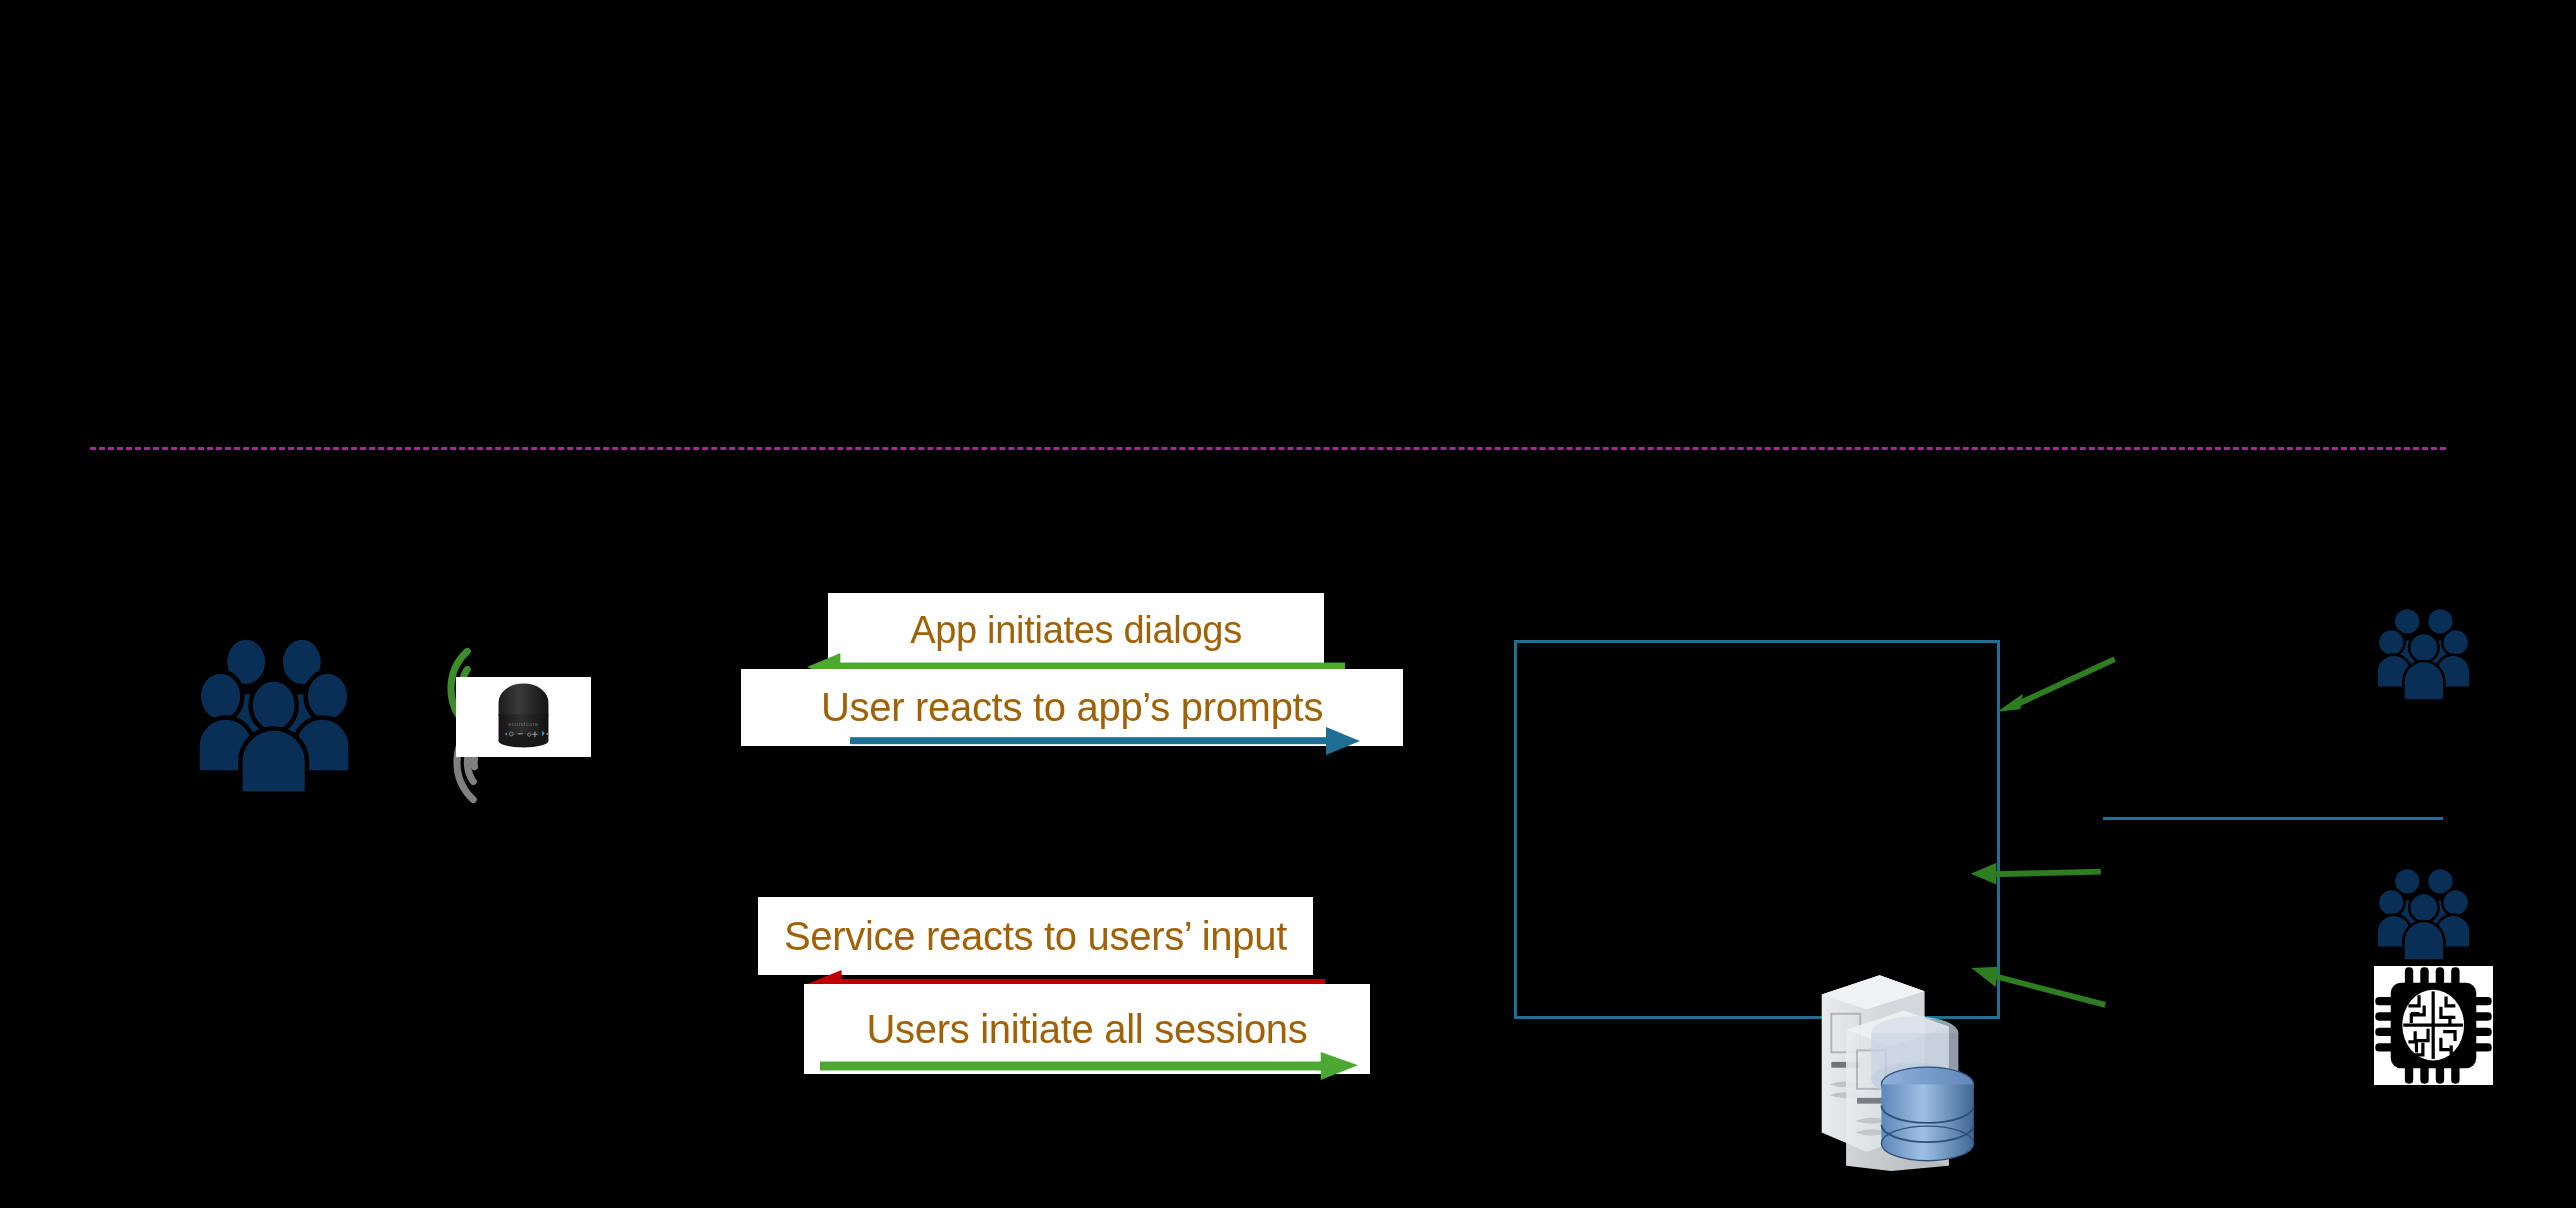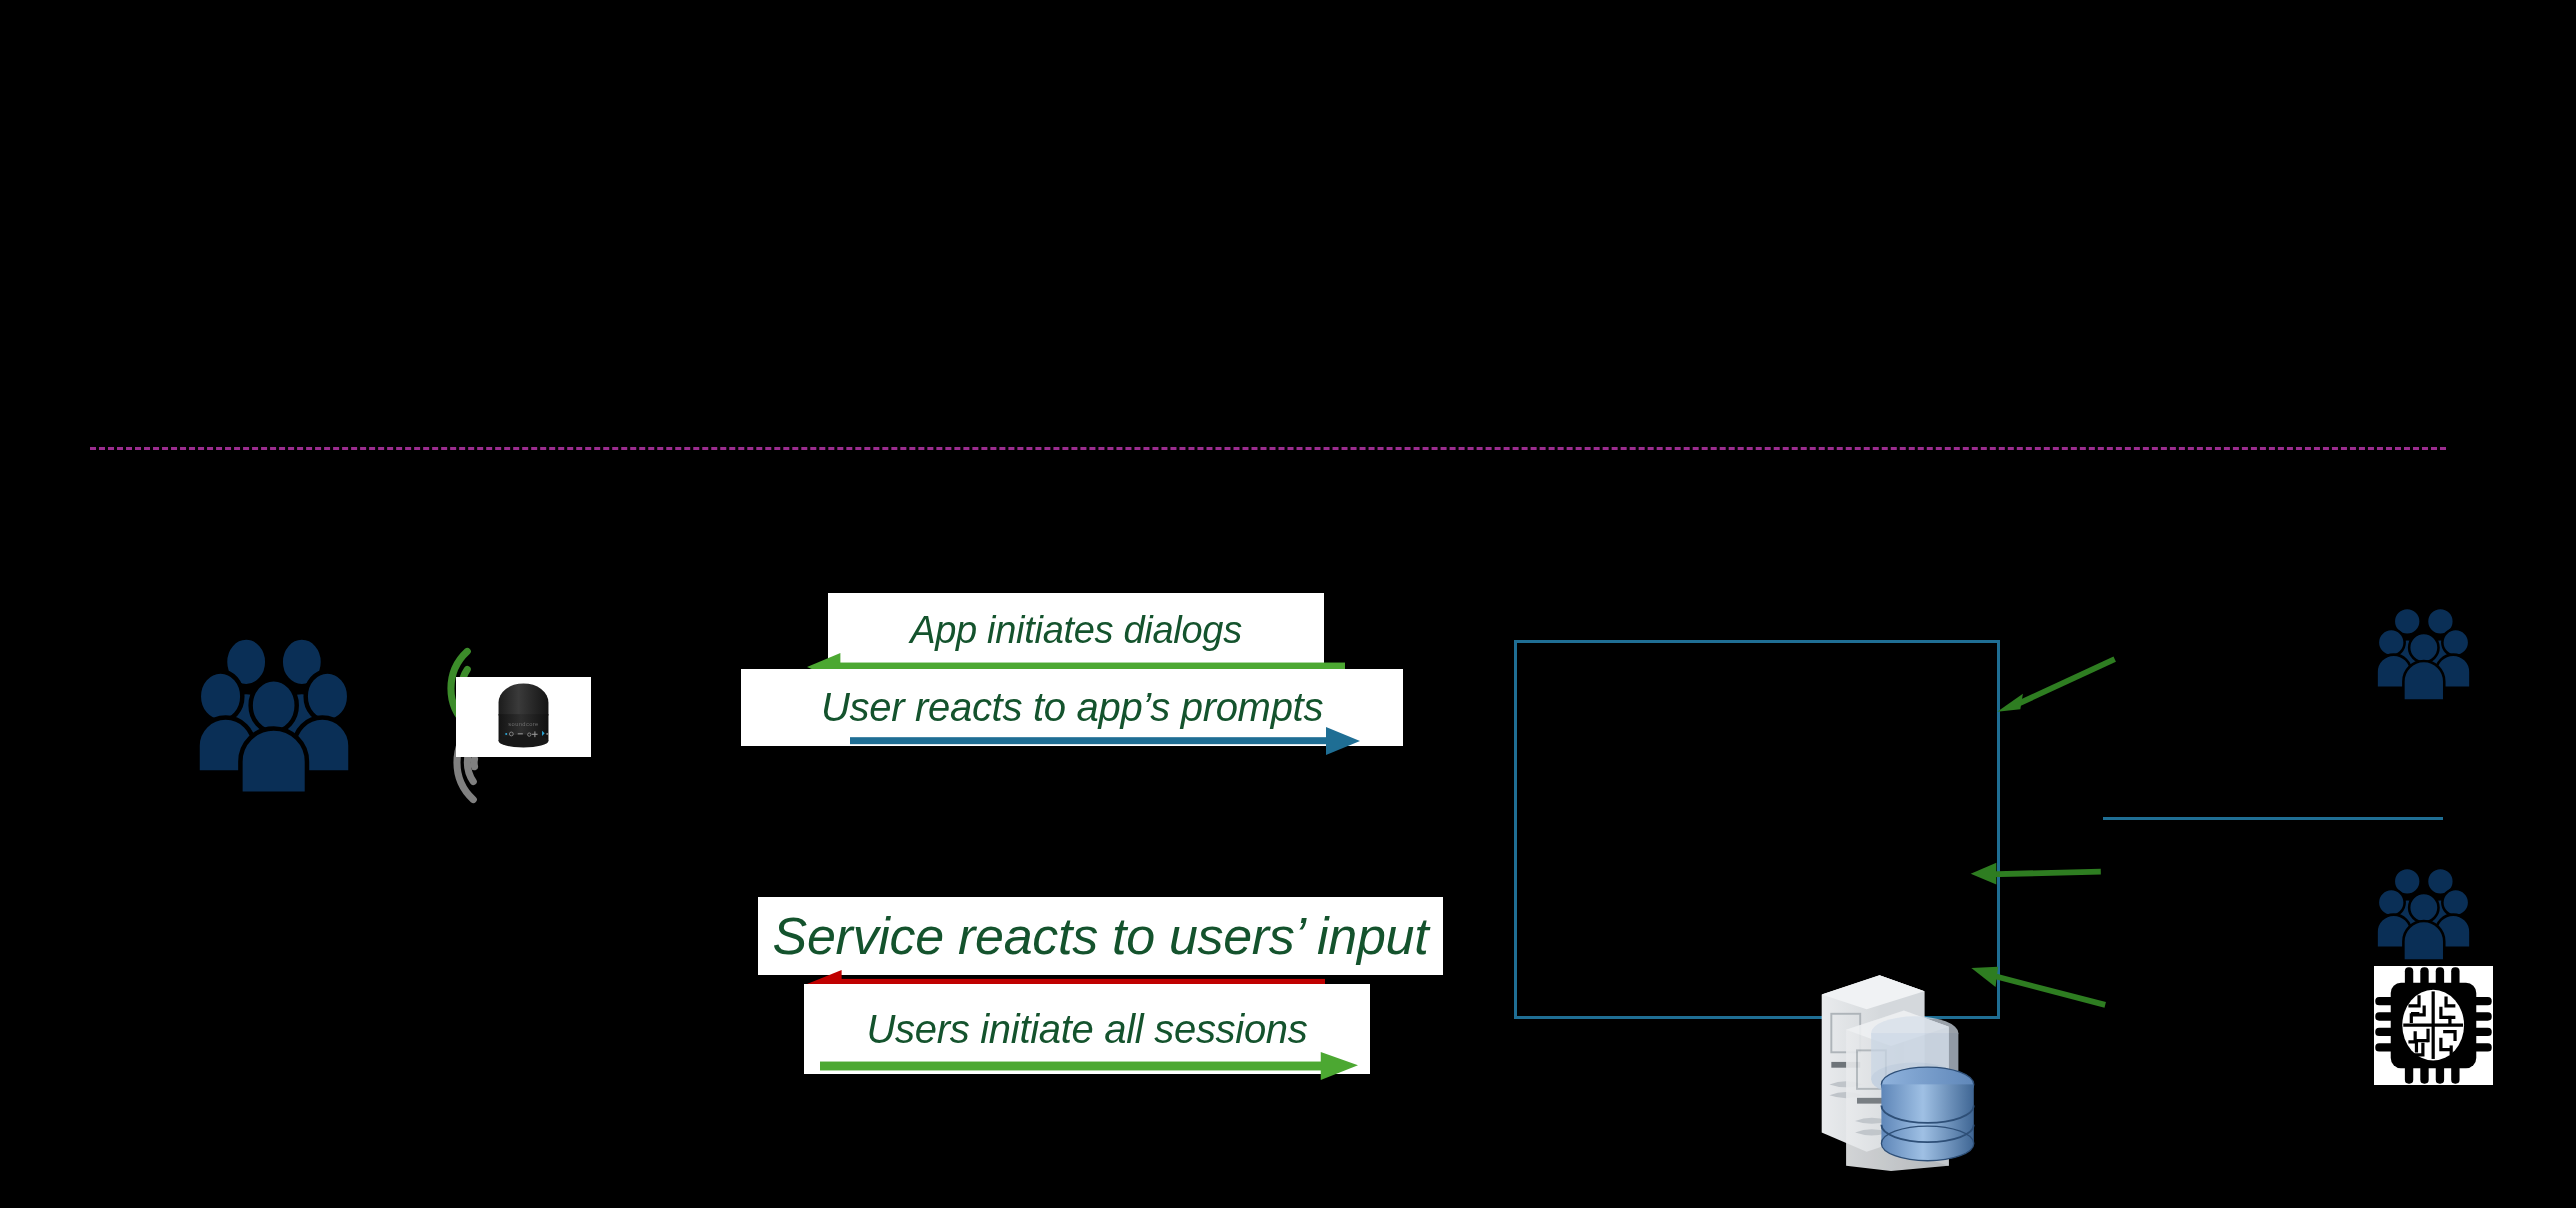--- a/index.html
+++ b/index.html
@@ -25,31 +25,30 @@
     height: 0;
     border-top: 3.8px dashed #9B2D8F;
   }
 
   
   .label-box {
     background: #FFFFFF;
     display: flex;
     align-items: center;
     justify-content: center;
-    color: #14532d;
-    font-style: italic;
+    color: #a16207;
     font-weight: 400;
     white-space: nowrap;
     letter-spacing: -0.3px;
   }
   .label-box span { display: block; }
 
   #box-app-initiates   { left:828px; top:593px;  width:496px;  height:74px; font-size:38px; }
   #box-user-reacts     { left:741px; top:669px; width:662px; height:77px; font-size:40px; }
-  #box-service-reacts  { left:758px; top:897px; width:685px;  height:78px; font-size:52px; }
+  #box-service-reacts  { left:758px; top:897px; width:555px;  height:78px; font-size:40px; }
   #box-users-initiate  { left:804px; top:984px; width:566px;  height:90px; font-size:40px; }
 
   
   .h-arrow { height: 26px; }
   .h-arrow svg { display: block; width: 100%; height: 100%; overflow: visible; }
 
   #arrow-app-initiates  { left:807px; top:653px; width:538px;  height:28px; }
   #arrow-user-reacts    { left:850px; top:727px; width:510px;  height:28px; }
   #arrow-service-reacts { left:807px; top:970px; width:518px;  height:28px; }
   #arrow-users-initiate { left:820px; top:1052px; width:538px;  height:28px; }

